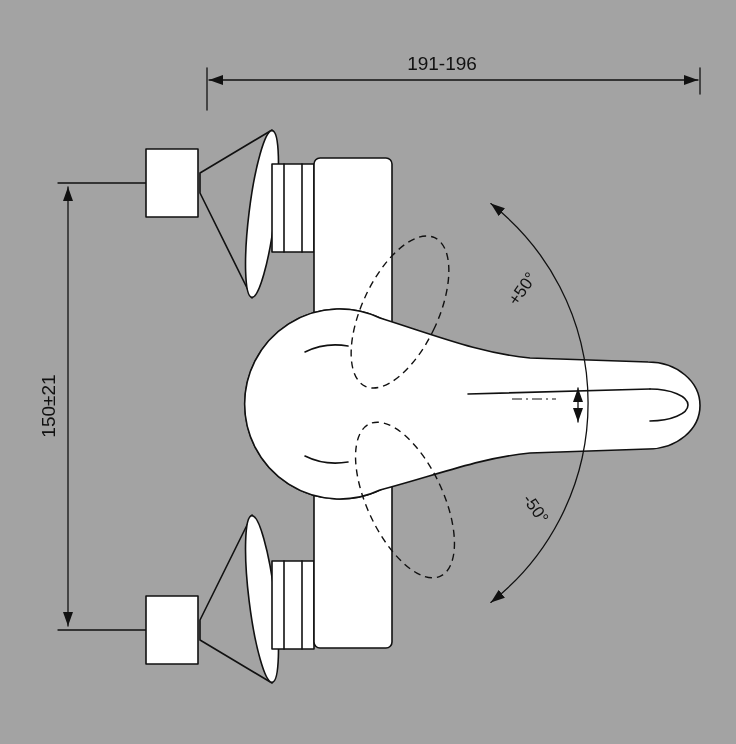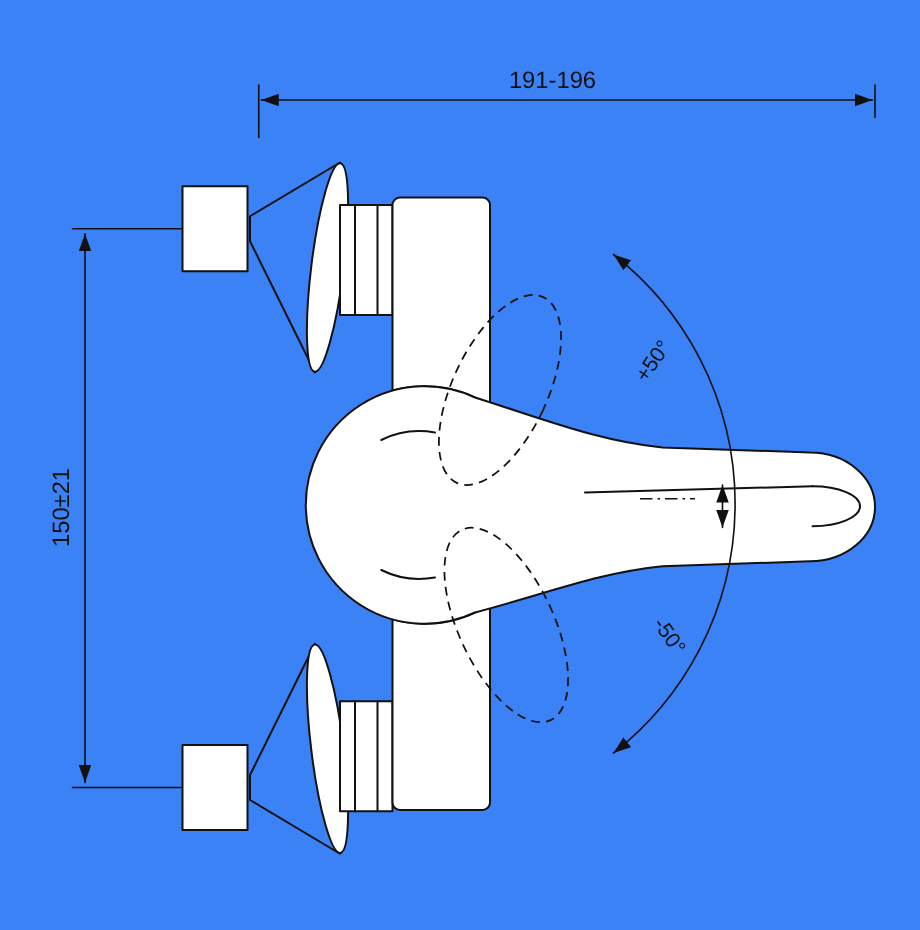--- a/index.html
+++ b/index.html
@@ -5,21 +5,21 @@
   html, body {
     margin: 0;
     padding: 0;
     background: #ffffff;
     font-family: "Liberation Sans", sans-serif;
   }
   .canvas {
     position: relative;
     width: 736px;
     height: 744px;
-    background: #3b82f6;
+    background: #a3a3a3;
     overflow: hidden;
   }
   svg {
     display: block;
   }
   svg text {
     font-family: "Liberation Sans", sans-serif;
     fill: #111111;
   }
   .dim-text  { font-size: 19px; }

